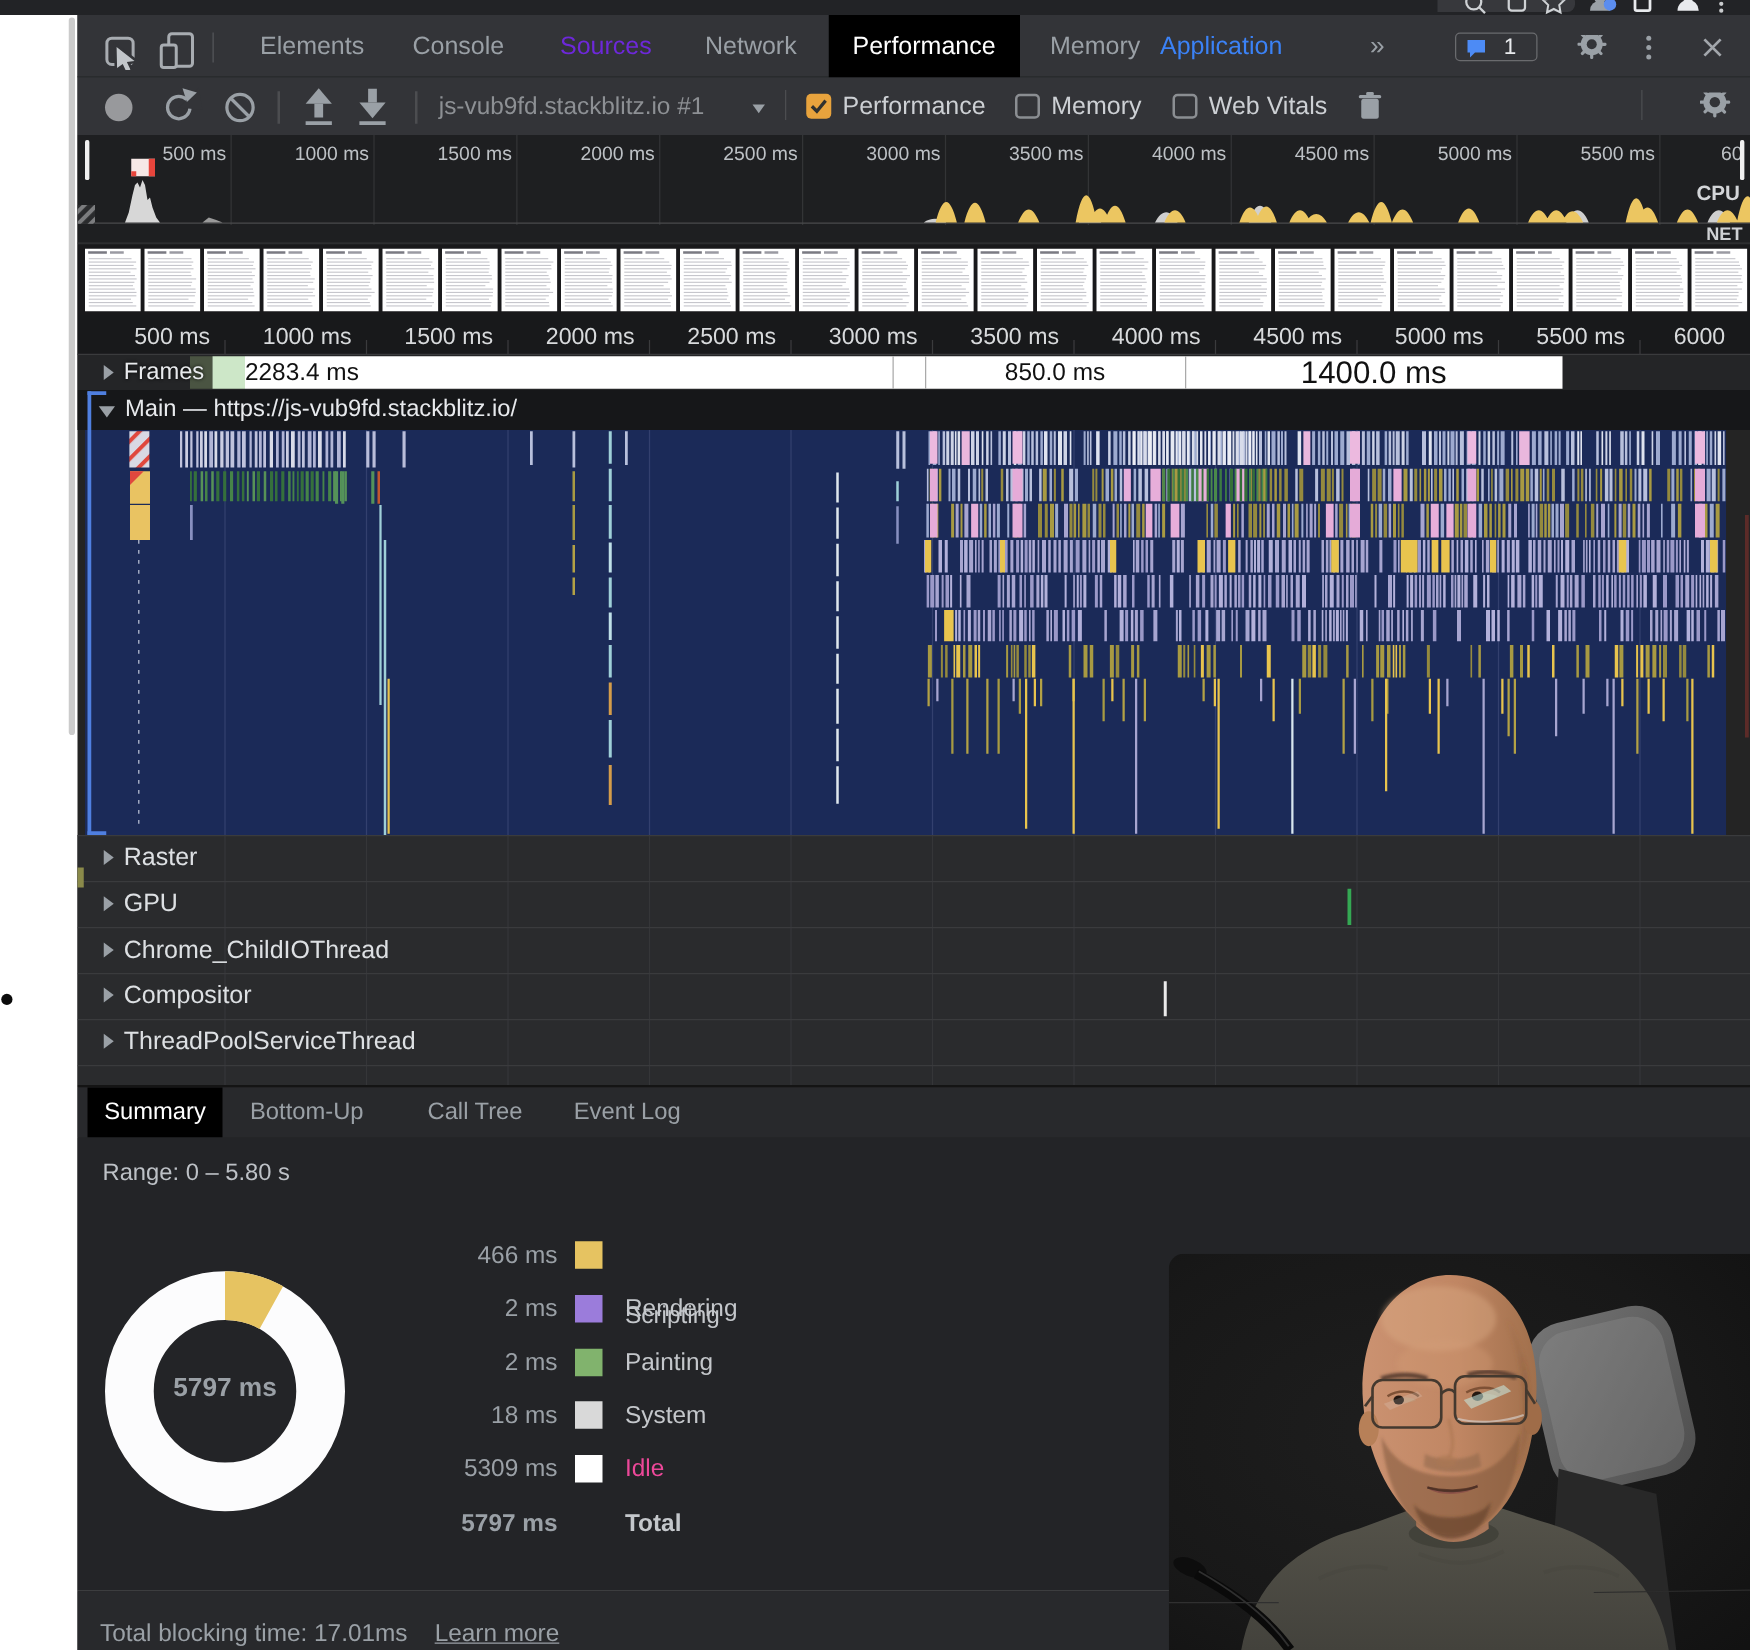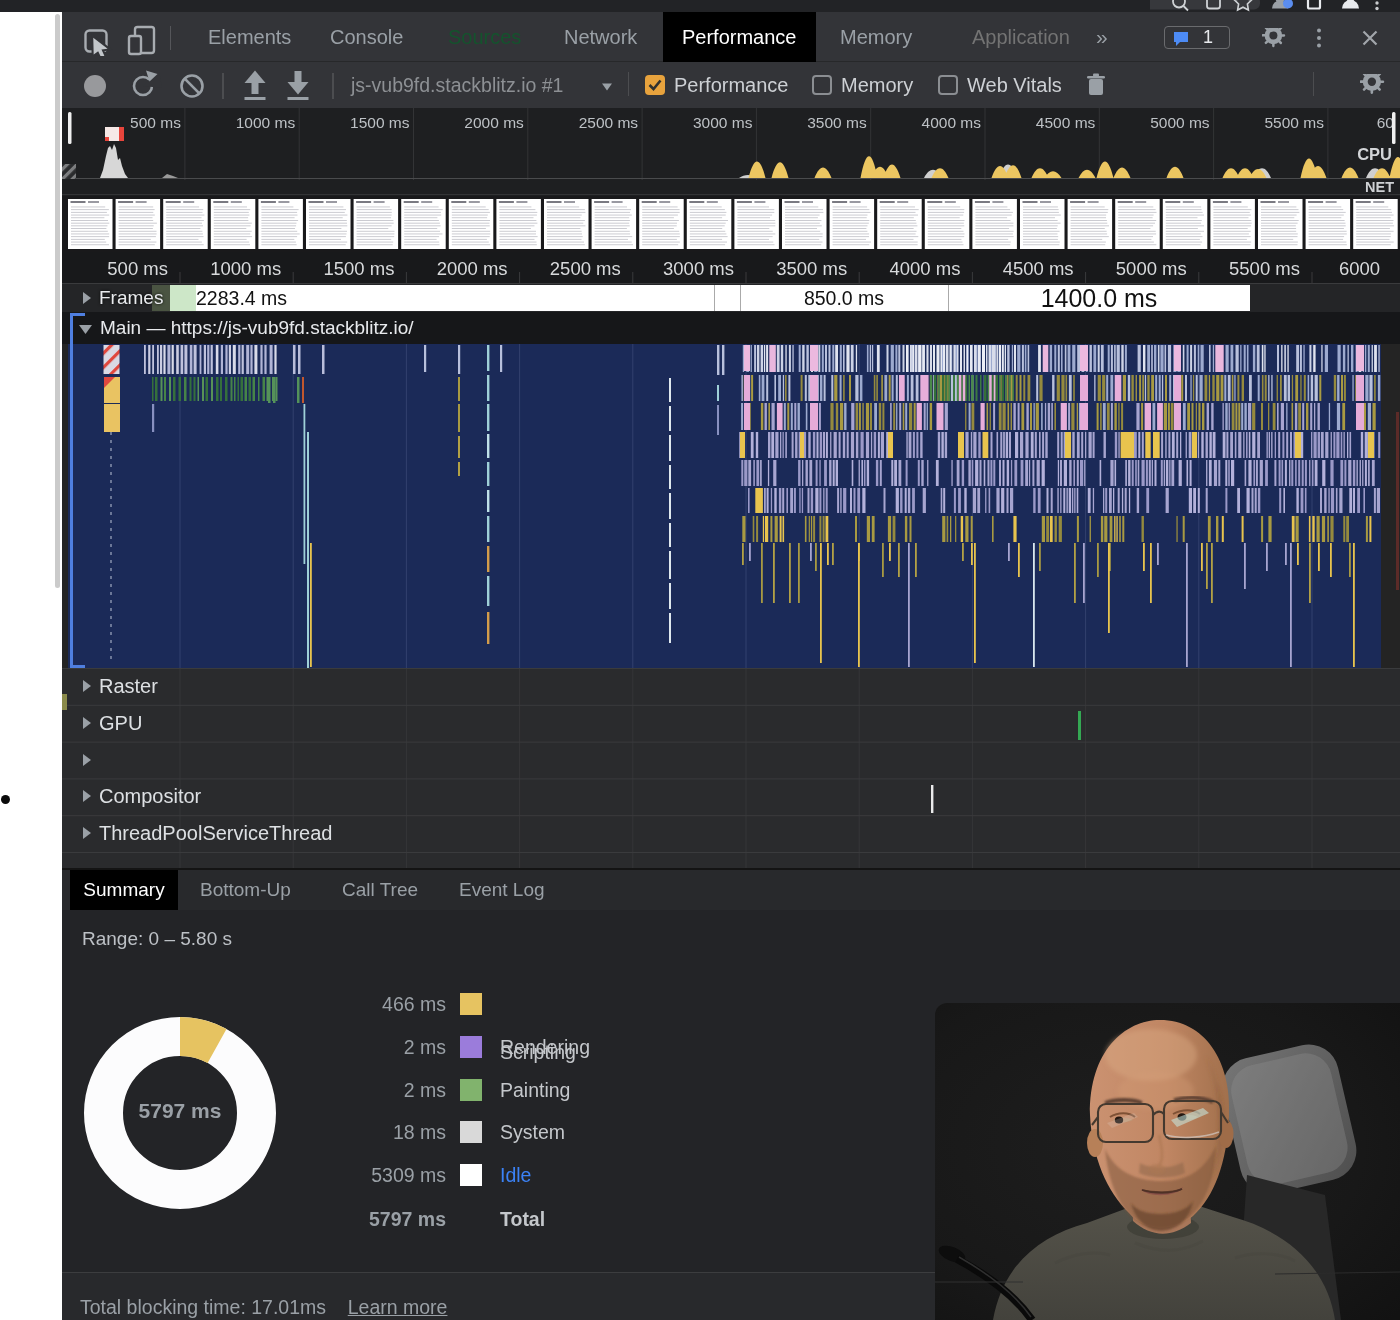--- a/index.html
+++ b/index.html
@@ -34,26 +34,26 @@
       <g transform="translate(14.5,18.5) scale(0.82)">
         <path d="M-1.5 -3.5 L16 10 L8.5 11 L12 18.5 L8 20.5 L4.5 13 L-1 17 Z" fill="#333438" stroke="#333438" stroke-width="5"></path>
         <path d="M-1.5 -3.5 L16 10 L8.5 11 L12 18.5 L8 20.5 L4.5 13 L-1 17 Z" fill="#c2c6ca"></path>
       </g>
       <rect x="55" y="5" width="19" height="26" rx="2.5" fill="none" stroke="#a8acb1" stroke-width="2.4"></rect>
       <rect x="49" y="14" width="12" height="18" rx="2" fill="#333438" stroke="#a8acb1" stroke-width="2.4"></rect>
     </svg>
 <div class="abs" style="left:170px;top:26px;width:1px;height:24px;background:#55565a;"></div>
 <div class="abs" style="left:208px;top:12px;height:50px;line-height:50px;font-size:20px;color:#9aa0a6;">Elements</div>
 <div class="abs" style="left:330px;top:12px;height:50px;line-height:50px;font-size:20px;color:#9aa0a6;">Console</div>
-<div class="abs" style="left:448px;top:12px;height:50px;line-height:50px;font-size:20px;color:#14532d;">Sources</div>
+<div class="abs" style="left:448px;top:12px;height:50px;line-height:50px;font-size:20px;color:#6d28d9;">Sources</div>
 <div class="abs" style="left:564px;top:12px;height:50px;line-height:50px;font-size:20px;color:#9aa0a6;">Network</div>
 <div class="abs" style="left:663px;top:12px;width:153px;height:50px;background:#000;"></div>
 <div class="abs" style="left:682px;top:12px;height:50px;line-height:50px;font-size:20px;color:#ffffff;">Performance</div>
 <div class="abs" style="left:840px;top:12px;height:50px;line-height:50px;font-size:20px;color:#9aa0a6;">Memory</div>
-<div class="abs" style="left:972px;top:12px;height:50px;line-height:50px;font-size:20px;color:#737373;">Application</div>
+<div class="abs" style="left:928px;top:12px;height:50px;line-height:50px;font-size:20px;color:#3b82f6;">Application</div>
 <div class="abs" style="left:1096px;top:12px;height:50px;line-height:50px;font-size:21px;color:#9aa0a6;">»</div>
 <div class="abs" style="left:1164px;top:26px;width:66px;height:23px;border:1.5px solid #6a6b6e;border-radius:4px;"></div>
 <svg class="abs" style="left:1172;top:30" width="20" height="18" viewBox="0 0 20 18">
       <path d="M2 2 h14 v10 h-8 l-4 4 v-4 h-2 z" fill="#4d8bf5"></path>
     </svg>
 <div class="abs" style="left:1203px;top:26px;height:23px;line-height:23px;font-size:18px;color:#e8eaed;">1</div>
 <svg class="abs" style="left:1262;top:28" width="24" height="24" viewBox="0 0 24 24">
       <circle cx="11.4" cy="7.4" r="8.8" fill="#9aa0a6"></circle>
       <circle cx="11.4" cy="7.4" r="4" fill="#333438"></circle>
       <g fill="#9aa0a6">
@@ -1894,20 +1894,21 @@
       <path d="M3 1 L11 7 L3 13 z" fill="#9aa0a6"></path>
     </svg>
 <div class="abs" style="left:99px;top:668px;height:37px;line-height:37px;font-size:20px;color:#dde0e3;">Raster</div>
 <svg class="abs" style="left:80;top:716" width="14" height="14" viewBox="0 0 14 14">
       <path d="M3 1 L11 7 L3 13 z" fill="#9aa0a6"></path>
     </svg>
 <div class="abs" style="left:99px;top:705px;height:37px;line-height:37px;font-size:20px;color:#dde0e3;">GPU</div>
 <svg class="abs" style="left:80;top:753" width="14" height="14" viewBox="0 0 14 14">
       <path d="M3 1 L11 7 L3 13 z" fill="#9aa0a6"></path>
     </svg>
+<div class="abs" style="left:99px;top:742px;height:37px;line-height:37px;font-size:20px;color:#dde0e3;">Chrome_ChildIOThread</div>
 <svg class="abs" style="left:80;top:789" width="14" height="14" viewBox="0 0 14 14">
       <path d="M3 1 L11 7 L3 13 z" fill="#9aa0a6"></path>
     </svg>
 <div class="abs" style="left:99px;top:778px;height:37px;line-height:37px;font-size:20px;color:#dde0e3;">Compositor</div>
 <svg class="abs" style="left:80;top:826" width="14" height="14" viewBox="0 0 14 14">
       <path d="M3 1 L11 7 L3 13 z" fill="#9aa0a6"></path>
     </svg>
 <div class="abs" style="left:99px;top:815px;height:37px;line-height:37px;font-size:20px;color:#dde0e3;text-align:right;">ThreadPoolServiceThread</div>
 <div class="abs" style="left:62px;top:694px;width:5px;height:16px;background:#8a8a4a;"></div>
 <div class="abs" style="left:62px;top:868px;width:1338px;height:2px;background:#141414;"></div>
@@ -1931,21 +1932,21 @@
 <div class="abs" style="left:460px;top:1036px;width:22px;height:22px;background:#9b7cdb;"></div>
 <div class="abs" style="left:500px;top:1036px;font-size:19.5px;font-weight:normal;color:#c4c7cb;">Rendering</div>
 <div class="abs" style="left:246px;top:1079px;width:200px;text-align:right;font-size:19.5px;font-weight:normal;color:#9aa0a6;">2 ms</div>
 <div class="abs" style="left:460px;top:1079px;width:22px;height:22px;background:#81b36d;"></div>
 <div class="abs" style="left:500px;top:1079px;font-size:19.5px;font-weight:normal;color:#c4c7cb;">Painting</div>
 <div class="abs" style="left:246px;top:1121px;width:200px;text-align:right;font-size:19.5px;font-weight:normal;color:#9aa0a6;">18 ms</div>
 <div class="abs" style="left:460px;top:1121px;width:22px;height:22px;background:#d9d9d9;"></div>
 <div class="abs" style="left:500px;top:1121px;font-size:19.5px;font-weight:normal;color:#c4c7cb;">System</div>
 <div class="abs" style="left:246px;top:1164px;width:200px;text-align:right;font-size:19.5px;font-weight:normal;color:#9aa0a6;">5309 ms</div>
 <div class="abs" style="left:460px;top:1164px;width:22px;height:22px;background:#ffffff;"></div>
-<div class="abs" style="left:500px;top:1164px;font-size:19.5px;font-weight:normal;color:#3b82f6;text-align:right;">Idle</div>
+<div class="abs" style="left:500px;top:1164px;font-size:19.5px;font-weight:normal;color:#ec4899;text-align:right;">Idle</div>
 <div class="abs" style="left:246px;top:1208px;width:200px;text-align:right;font-size:19.5px;font-weight:bold;color:#9aa0a6;">5797 ms</div>
 <div class="abs" style="left:500px;top:1208px;font-size:19.5px;font-weight:bold;color:#c4c7cb;">Total</div>
 <div class="abs" style="left:62px;top:1272px;width:1338px;height:1px;background:#3c3d3f;"></div>
 <div class="abs" style="left:62px;top:1273px;width:1338px;height:47px;background:#28292c;"></div>
 <div class="abs" style="left:80px;top:1296px;font-size:19.5px;color:#9aa0a6;">Total blocking time: 17.01ms&nbsp;&nbsp;&nbsp; <span style="text-decoration:underline;">Learn more</span></div>
 <svg class="abs" style="left:935px;top:1003px" width="465" height="317" viewBox="0 0 465 317">
       <defs>
         <radialGradient id="bgv" cx="40%" cy="45%" r="80%">
           <stop offset="0%" stop-color="#1e1e1e"></stop>
           <stop offset="65%" stop-color="#181818"></stop>

